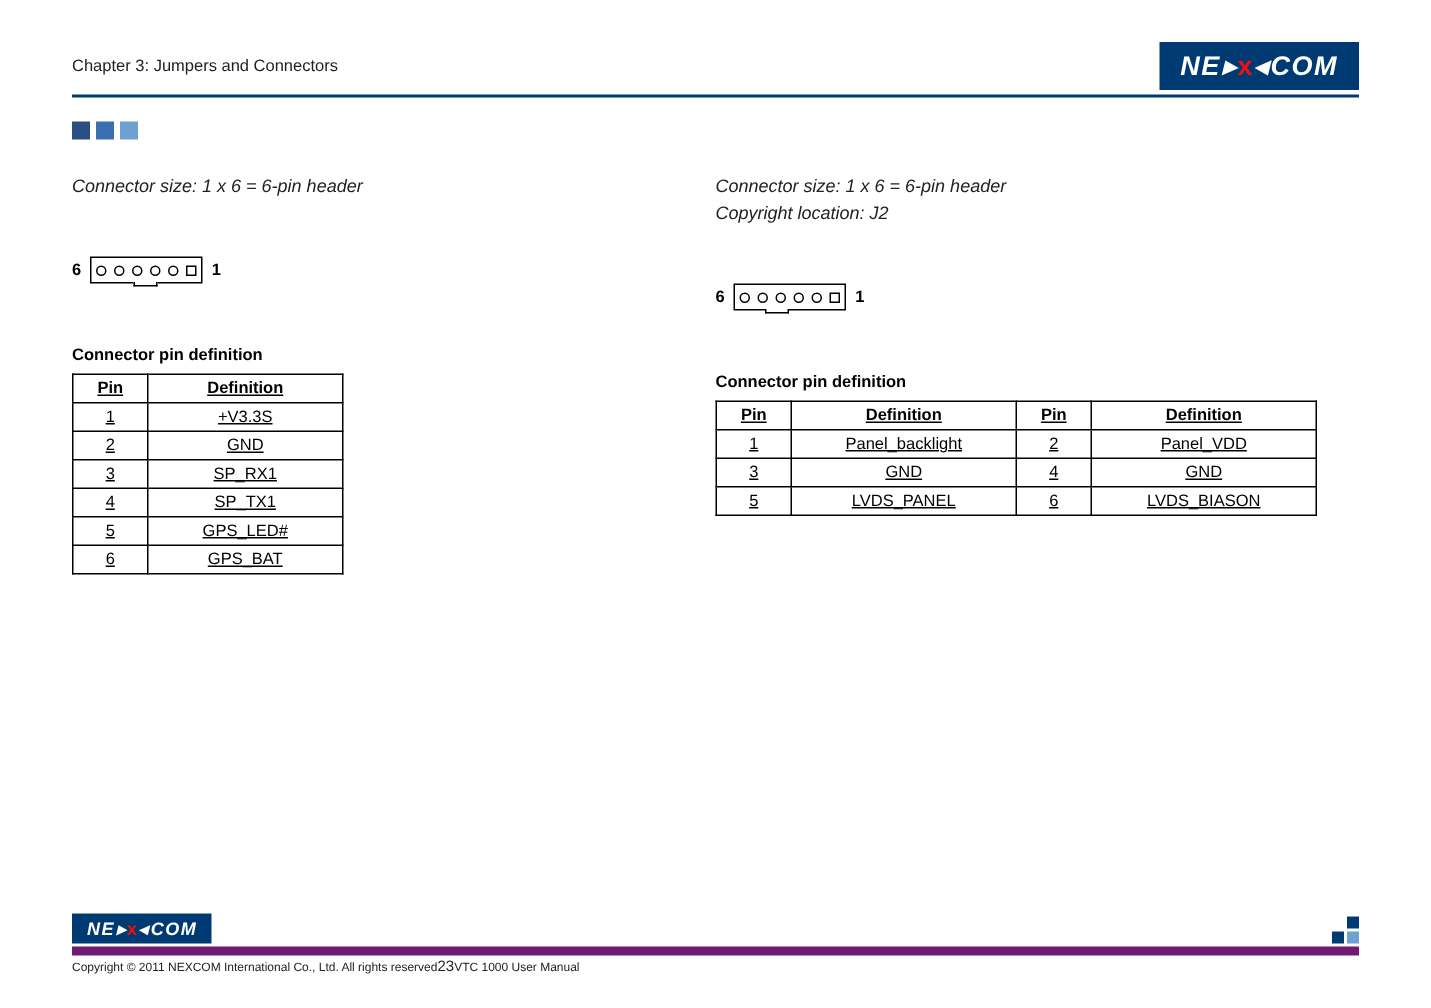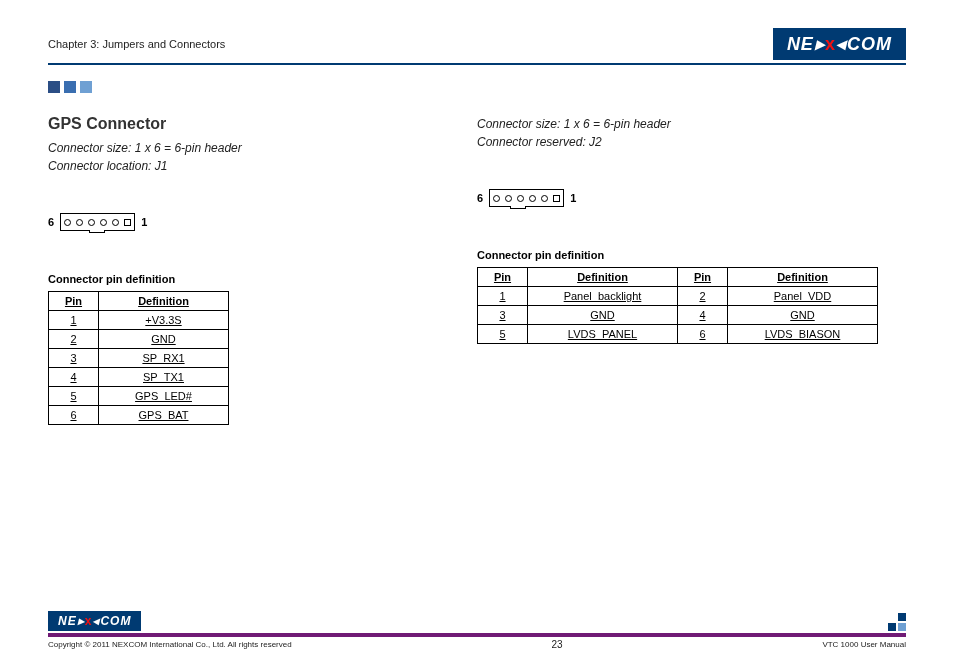--- a/index.html
+++ b/index.html
@@ -164,28 +164,27 @@
     right: 48px;
     bottom: 22px;
   }
   .footer-bar {
     display:flex;
     justify-content: space-between;
     align-items:flex-end;
     margin-bottom: 2px;
   }
   .footer-line {
-    border-top: 4px solid #701a75;
-    display:flex;
-    justify-content: space-between;
+    border-top: 6px solid #701a75;
+    display:flex;
+    justify-content: flex-start;
     align-items: center;
     font-size: 8px;
     color: #222;
     padding-top: 2px;
-    gap: 17px;
   }
   .footer-deco {
     display:grid;
     grid-template-columns: 8px 8px;
     grid-template-rows: 8px 8px;
     gap:2px;
   }
   .footer-deco span { display:block; }
   .fd-a { background:#003a72; grid-column:2; grid-row:1;}
   .fd-b { background:#003a72; grid-column:1; grid-row:2;}
@@ -210,23 +209,21 @@
 
   <div class="tri-squares">
     <span class="sq-a"></span>
       <span class="sq-b"></span>
       <span class="sq-c"></span>
   </div>
 
   <div class="columns">
 
     <div class="col">
-      <div class="sec-title">GPS Connector</div>
       <div class="sec-line">Connector size: 1 x 6 = 6-pin header</div>
-      <div class="sec-line">Connector location: J1</div>
 
       <div class="conn-diagram">
         <div class="pin-label">6</div>
         <div class="conn-box">
           <div class="pin-o"></div>
             <div class="pin-o"></div>
             <div class="pin-o"></div>
             <div class="pin-o"></div>
             <div class="pin-o"></div>
             <div class="pin-sq"></div>
@@ -265,21 +262,21 @@
         <tr>
               <td>6</td>
               <td>GPS_BAT</td>
             </tr>
       </tbody>
         </table>
     </div>
 
     <div class="col">
       <div class="sec-line">Connector size: 1 x 6 = 6-pin header</div>
-      <div class="sec-line">Connector reserved: J2</div>
+      <div class="sec-line">Copyright location: J2</div>
 
       <div class="conn-diagram">
         <div class="pin-label">6</div>
         <div class="conn-box">
           <div class="pin-o"></div>
             <div class="pin-o"></div>
             <div class="pin-o"></div>
             <div class="pin-o"></div>
             <div class="pin-o"></div>
             <div class="pin-sq"></div>

